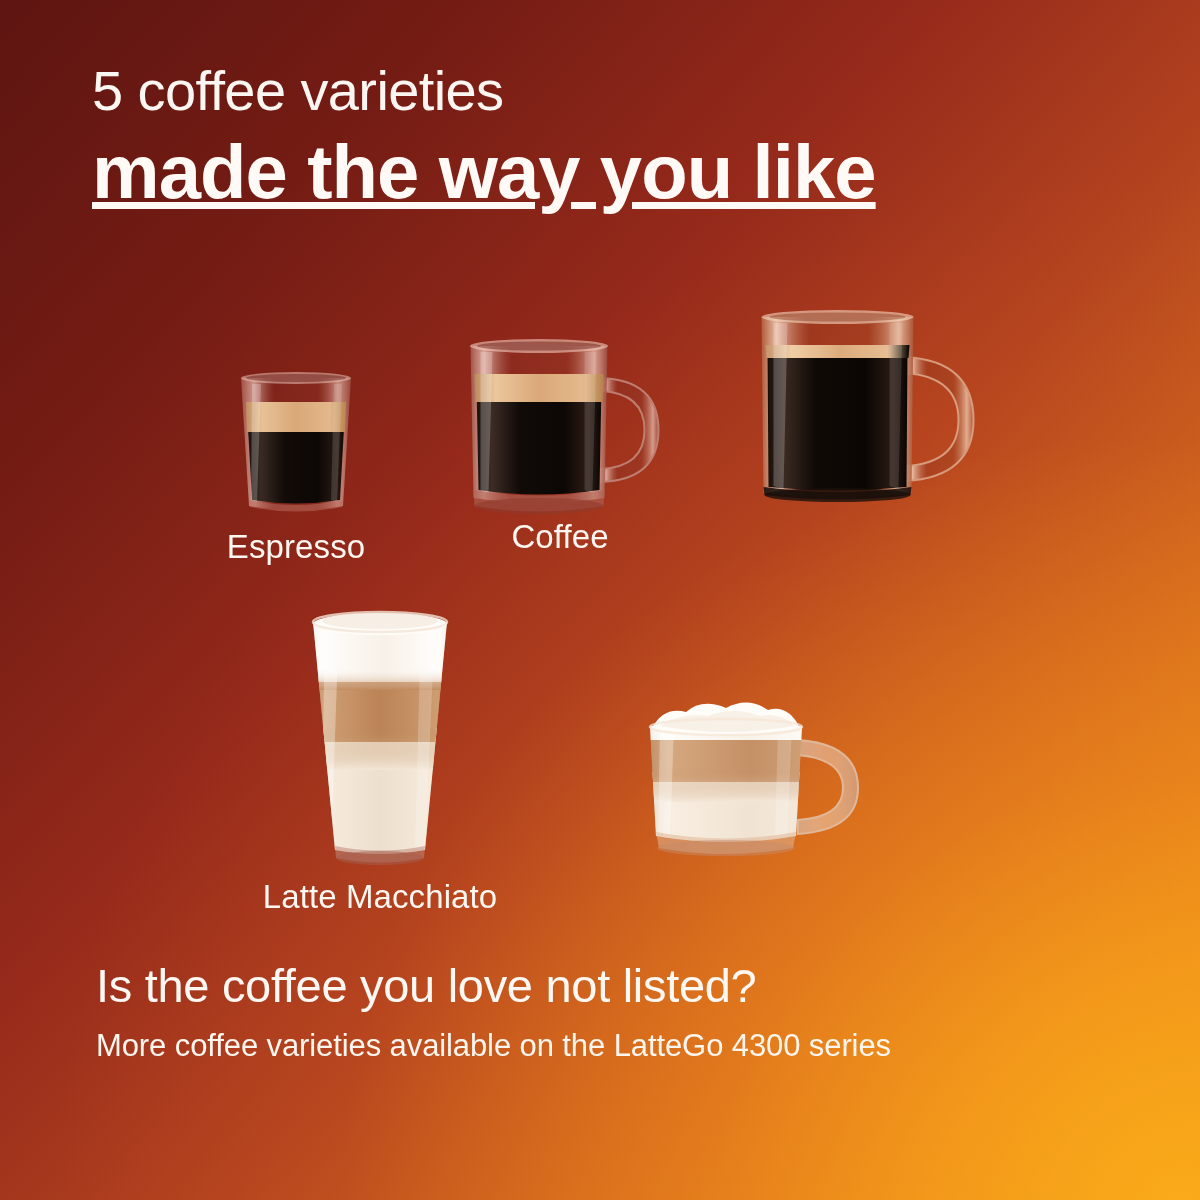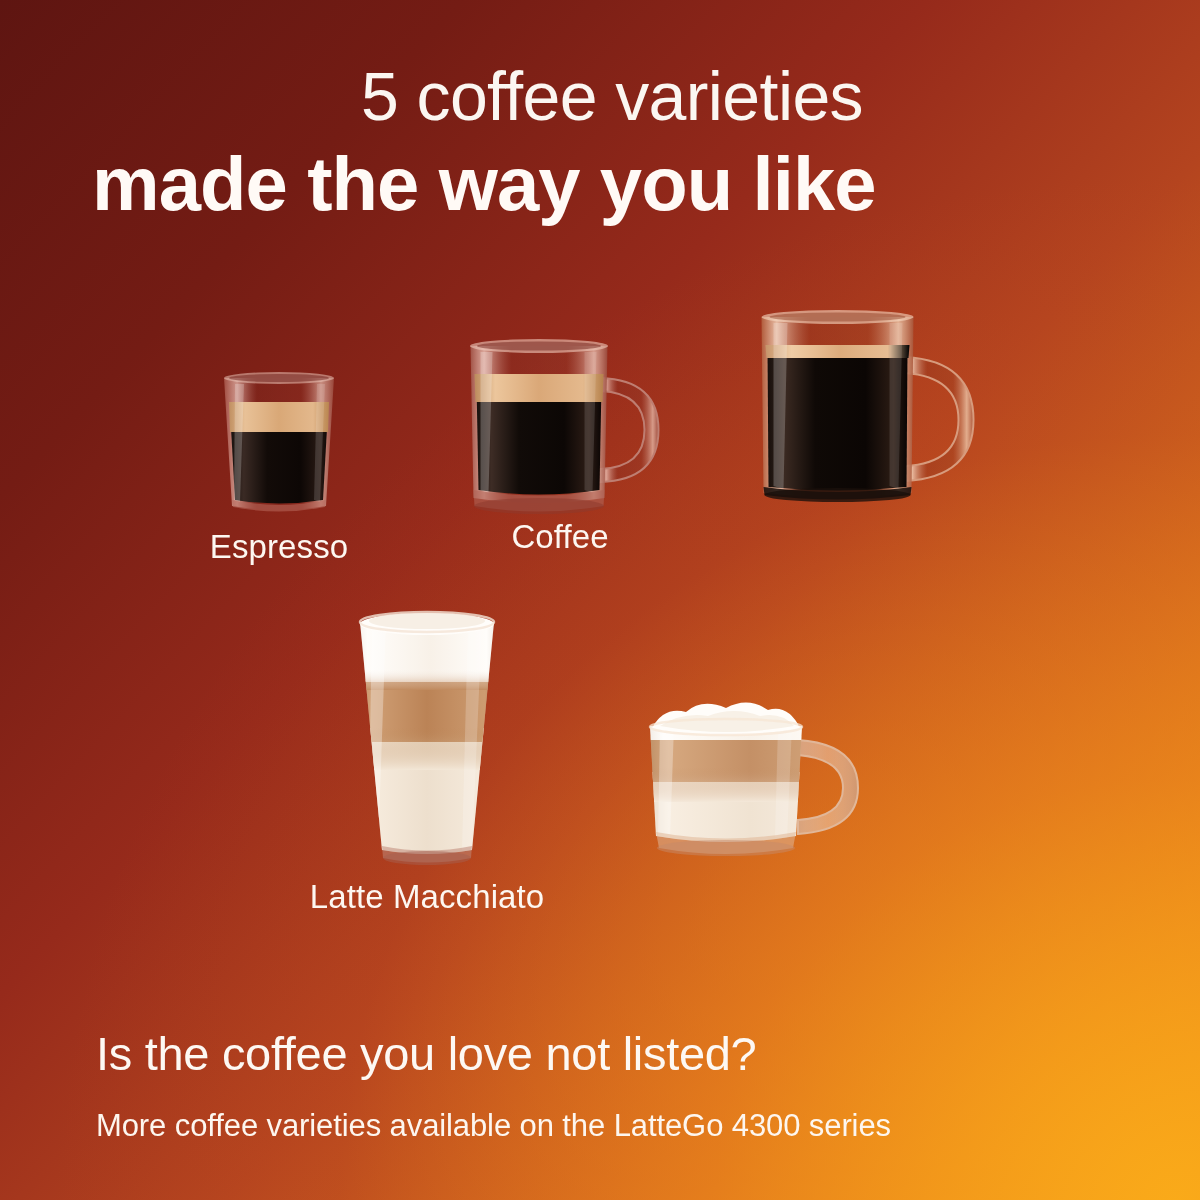--- a/index.html
+++ b/index.html
@@ -20,60 +20,60 @@
   }
 
   
   .headline {
     position: absolute;
     left: 92px;
     top: 62px;
     width: 1040px;
   }
   .hl-line1 {
-    font-size: 68px;
+    font-size: 56px;
     font-weight: 400;
     color: #fbf6f1;
     line-height: 1.02;
     letter-spacing: -0.6px;
     white-space: nowrap;
-    text-align: center;
   }
   .hl-line2 {
     font-size: 76px;
     font-weight: 700;
     color: #fffaf6;
     line-height: 1.08;
     letter-spacing: -0.9px;
     white-space: nowrap;
     margin-top: 12px;
+    text-decoration: underline;
   }
 
   
   .footer {
     position: absolute;
     left: 96px;
-    top: 1028px;
+    top: 960px;
     width: 1030px;
   }
   .ft-line1 {
     font-size: 47px;
     font-weight: 400;
     color: #fdf8f3;
     line-height: 1.1;
     letter-spacing: -0.3px;
     white-space: nowrap;
   }
   .ft-line2 {
     font-size: 31px;
     font-weight: 400;
     color: #fdf6ef;
     line-height: 1.15;
     letter-spacing: -0.1px;
-    margin-top: 28px;
+    margin-top: 16px;
     white-space: nowrap;
   }
 
   
   .drink {
     position: absolute;
   }
   .drink .art {
     position: absolute;
     left: 50%;
@@ -85,30 +85,30 @@
     left: 50%;
     transform: translateX(-50%);
     white-space: nowrap;
     font-size: 33px;
     font-weight: 400;
     color: #fdf7f1;
     letter-spacing: 0.1px;
   }
 
   
-  #drink-espresso        { left: 174px; top: 330px; width: 210px; height: 190px; text-decoration: underline; }
+  #drink-espresso        { left: 191px; top: 330px; width: 210px; height: 190px; text-decoration: underline; }
   #drink-espresso .caption  { top: 198px; }
 
   #drink-coffee          { left: 435px; top: 320px; width: 250px; height: 200px; text-align: center; }
   #drink-coffee .caption    { top: 198px; }
 
   #drink-americano       { left: 715px; top: 300px; width: 290px; height: 220px; }
   #drink-americano .caption { top: 198px; }
 
-  #drink-latte           { left: 255px; top: 600px; width: 250px; height: 270px; margin-left: 47px; }
+  #drink-latte           { left: 255px; top: 600px; width: 250px; height: 270px; }
   #drink-latte .caption     { top: 278px; }
 
   #drink-cappuccino      { left: 605px; top: 690px; width: 290px; height: 180px; }
   #drink-cappuccino .caption{ top: 188px; }
 
   svg { display: block; overflow: visible; }
 </style>
 </head>
 <body>
 

